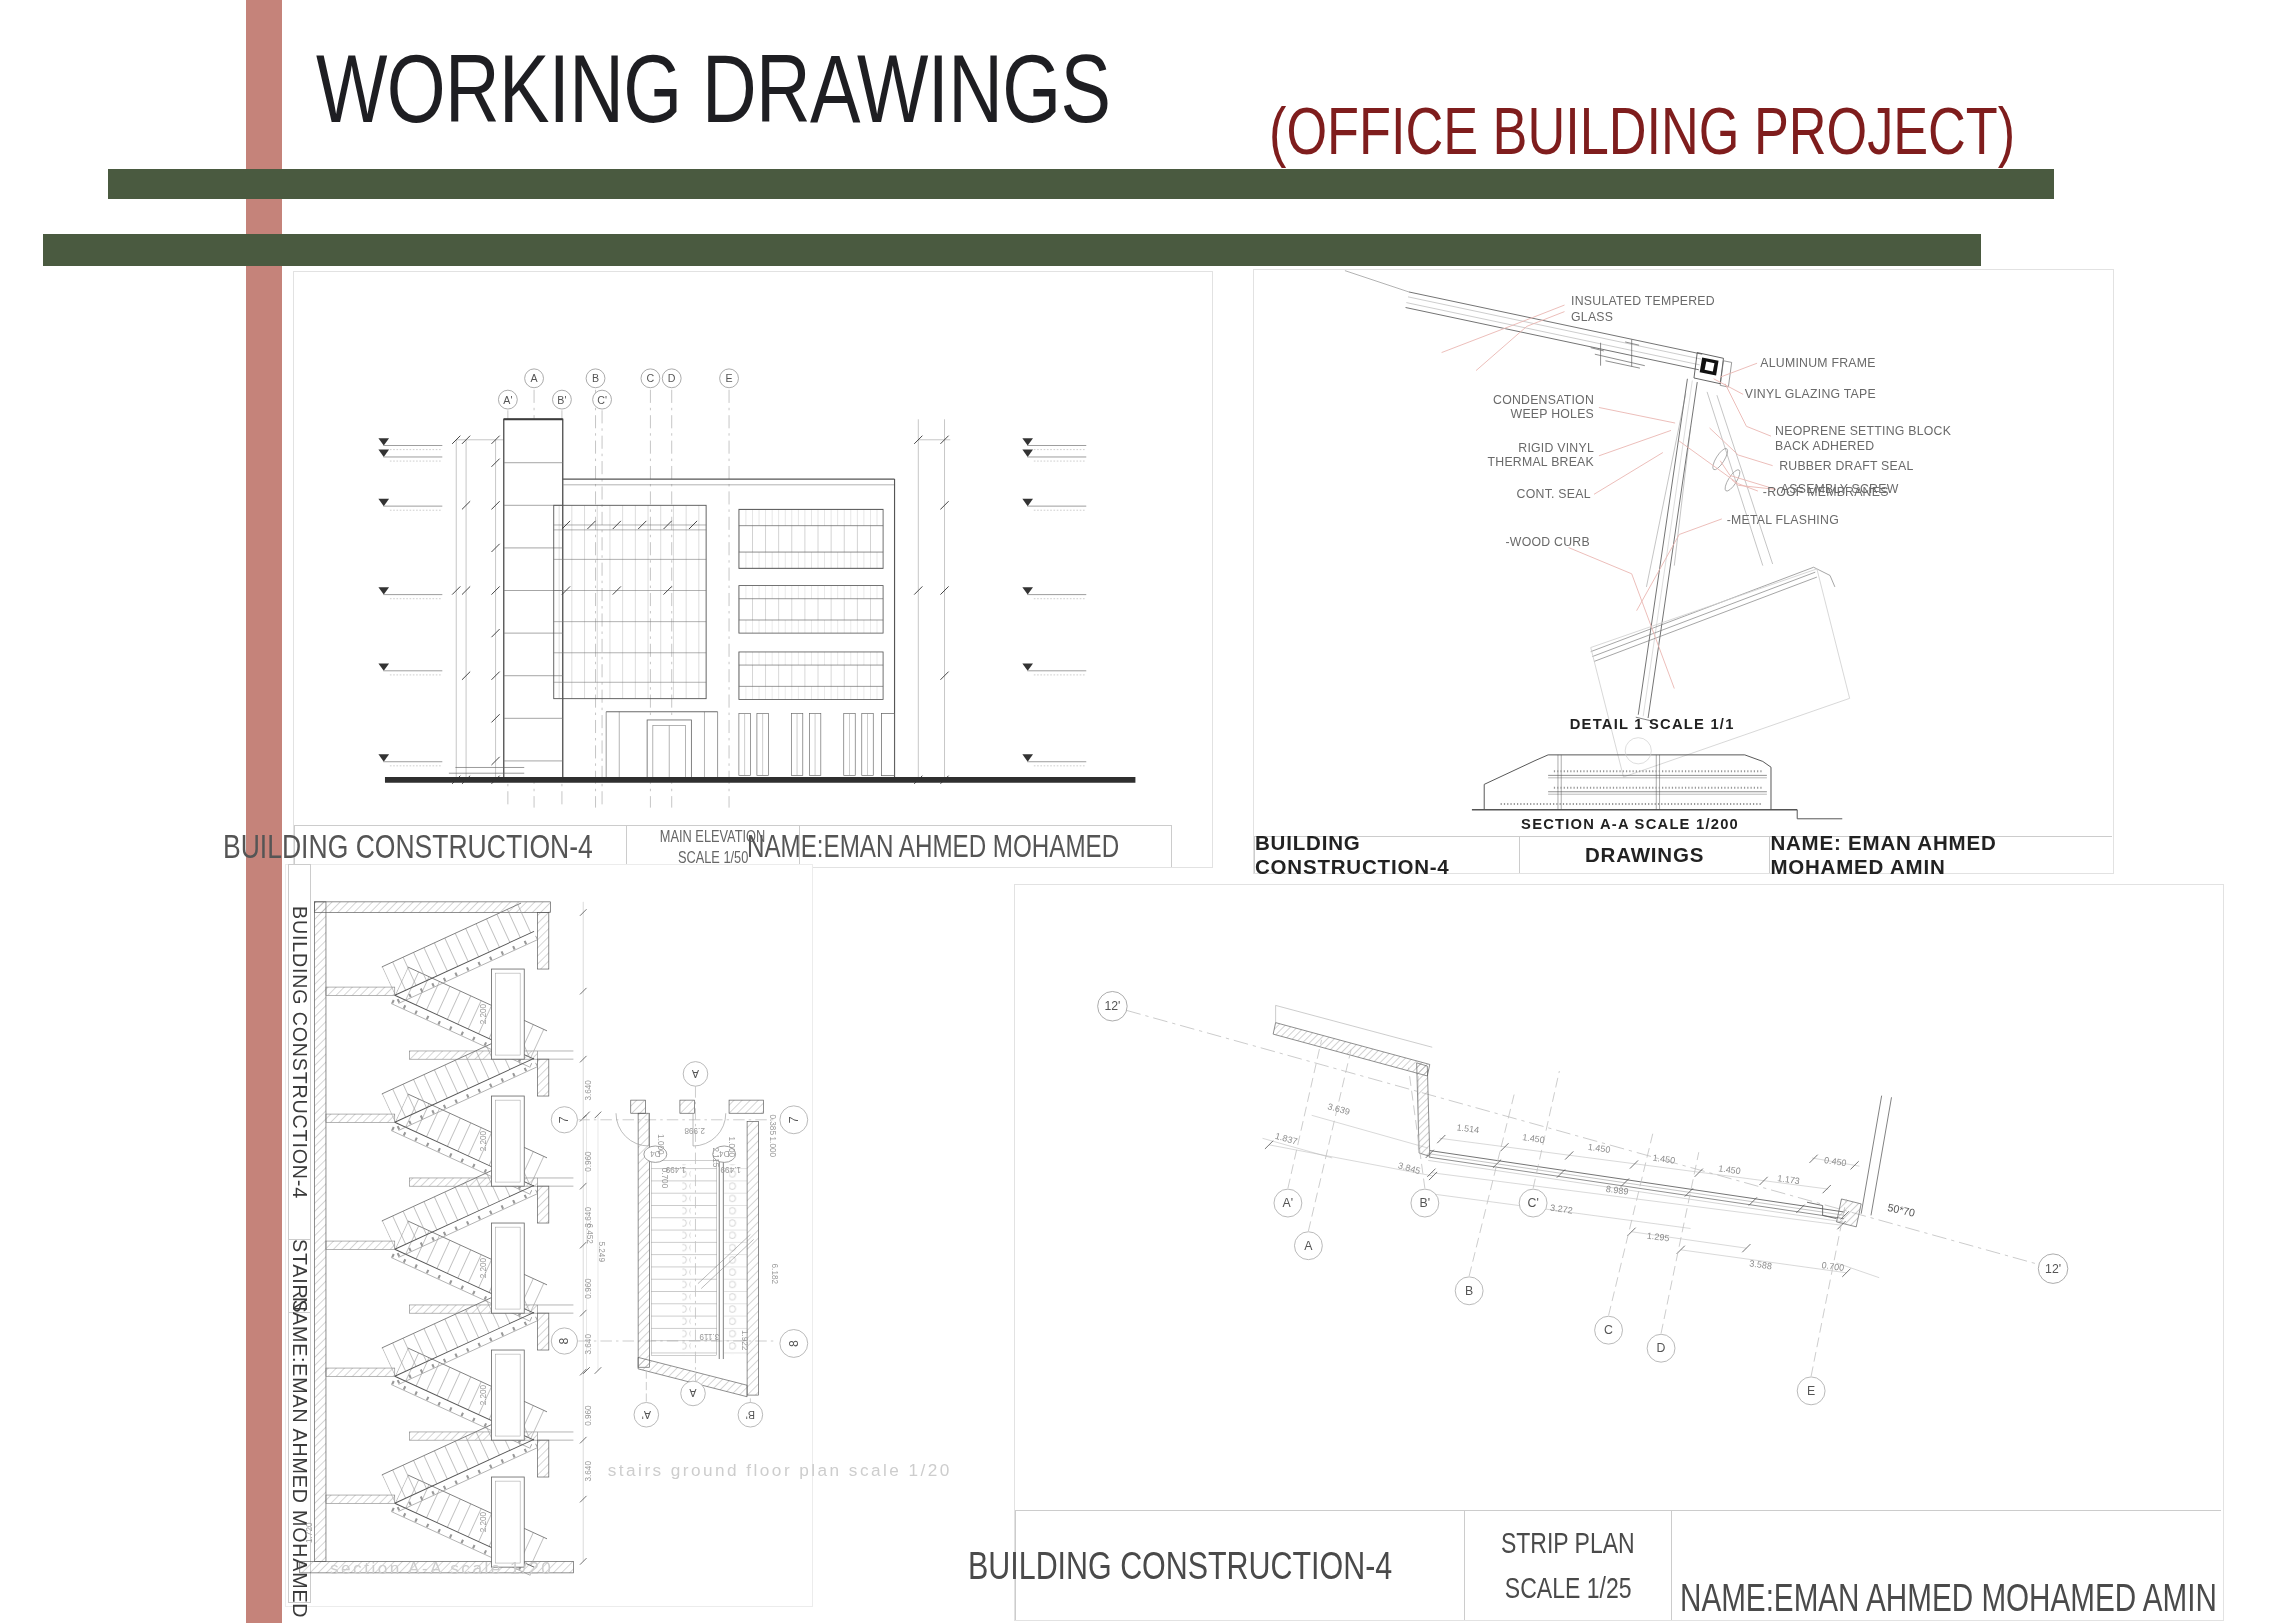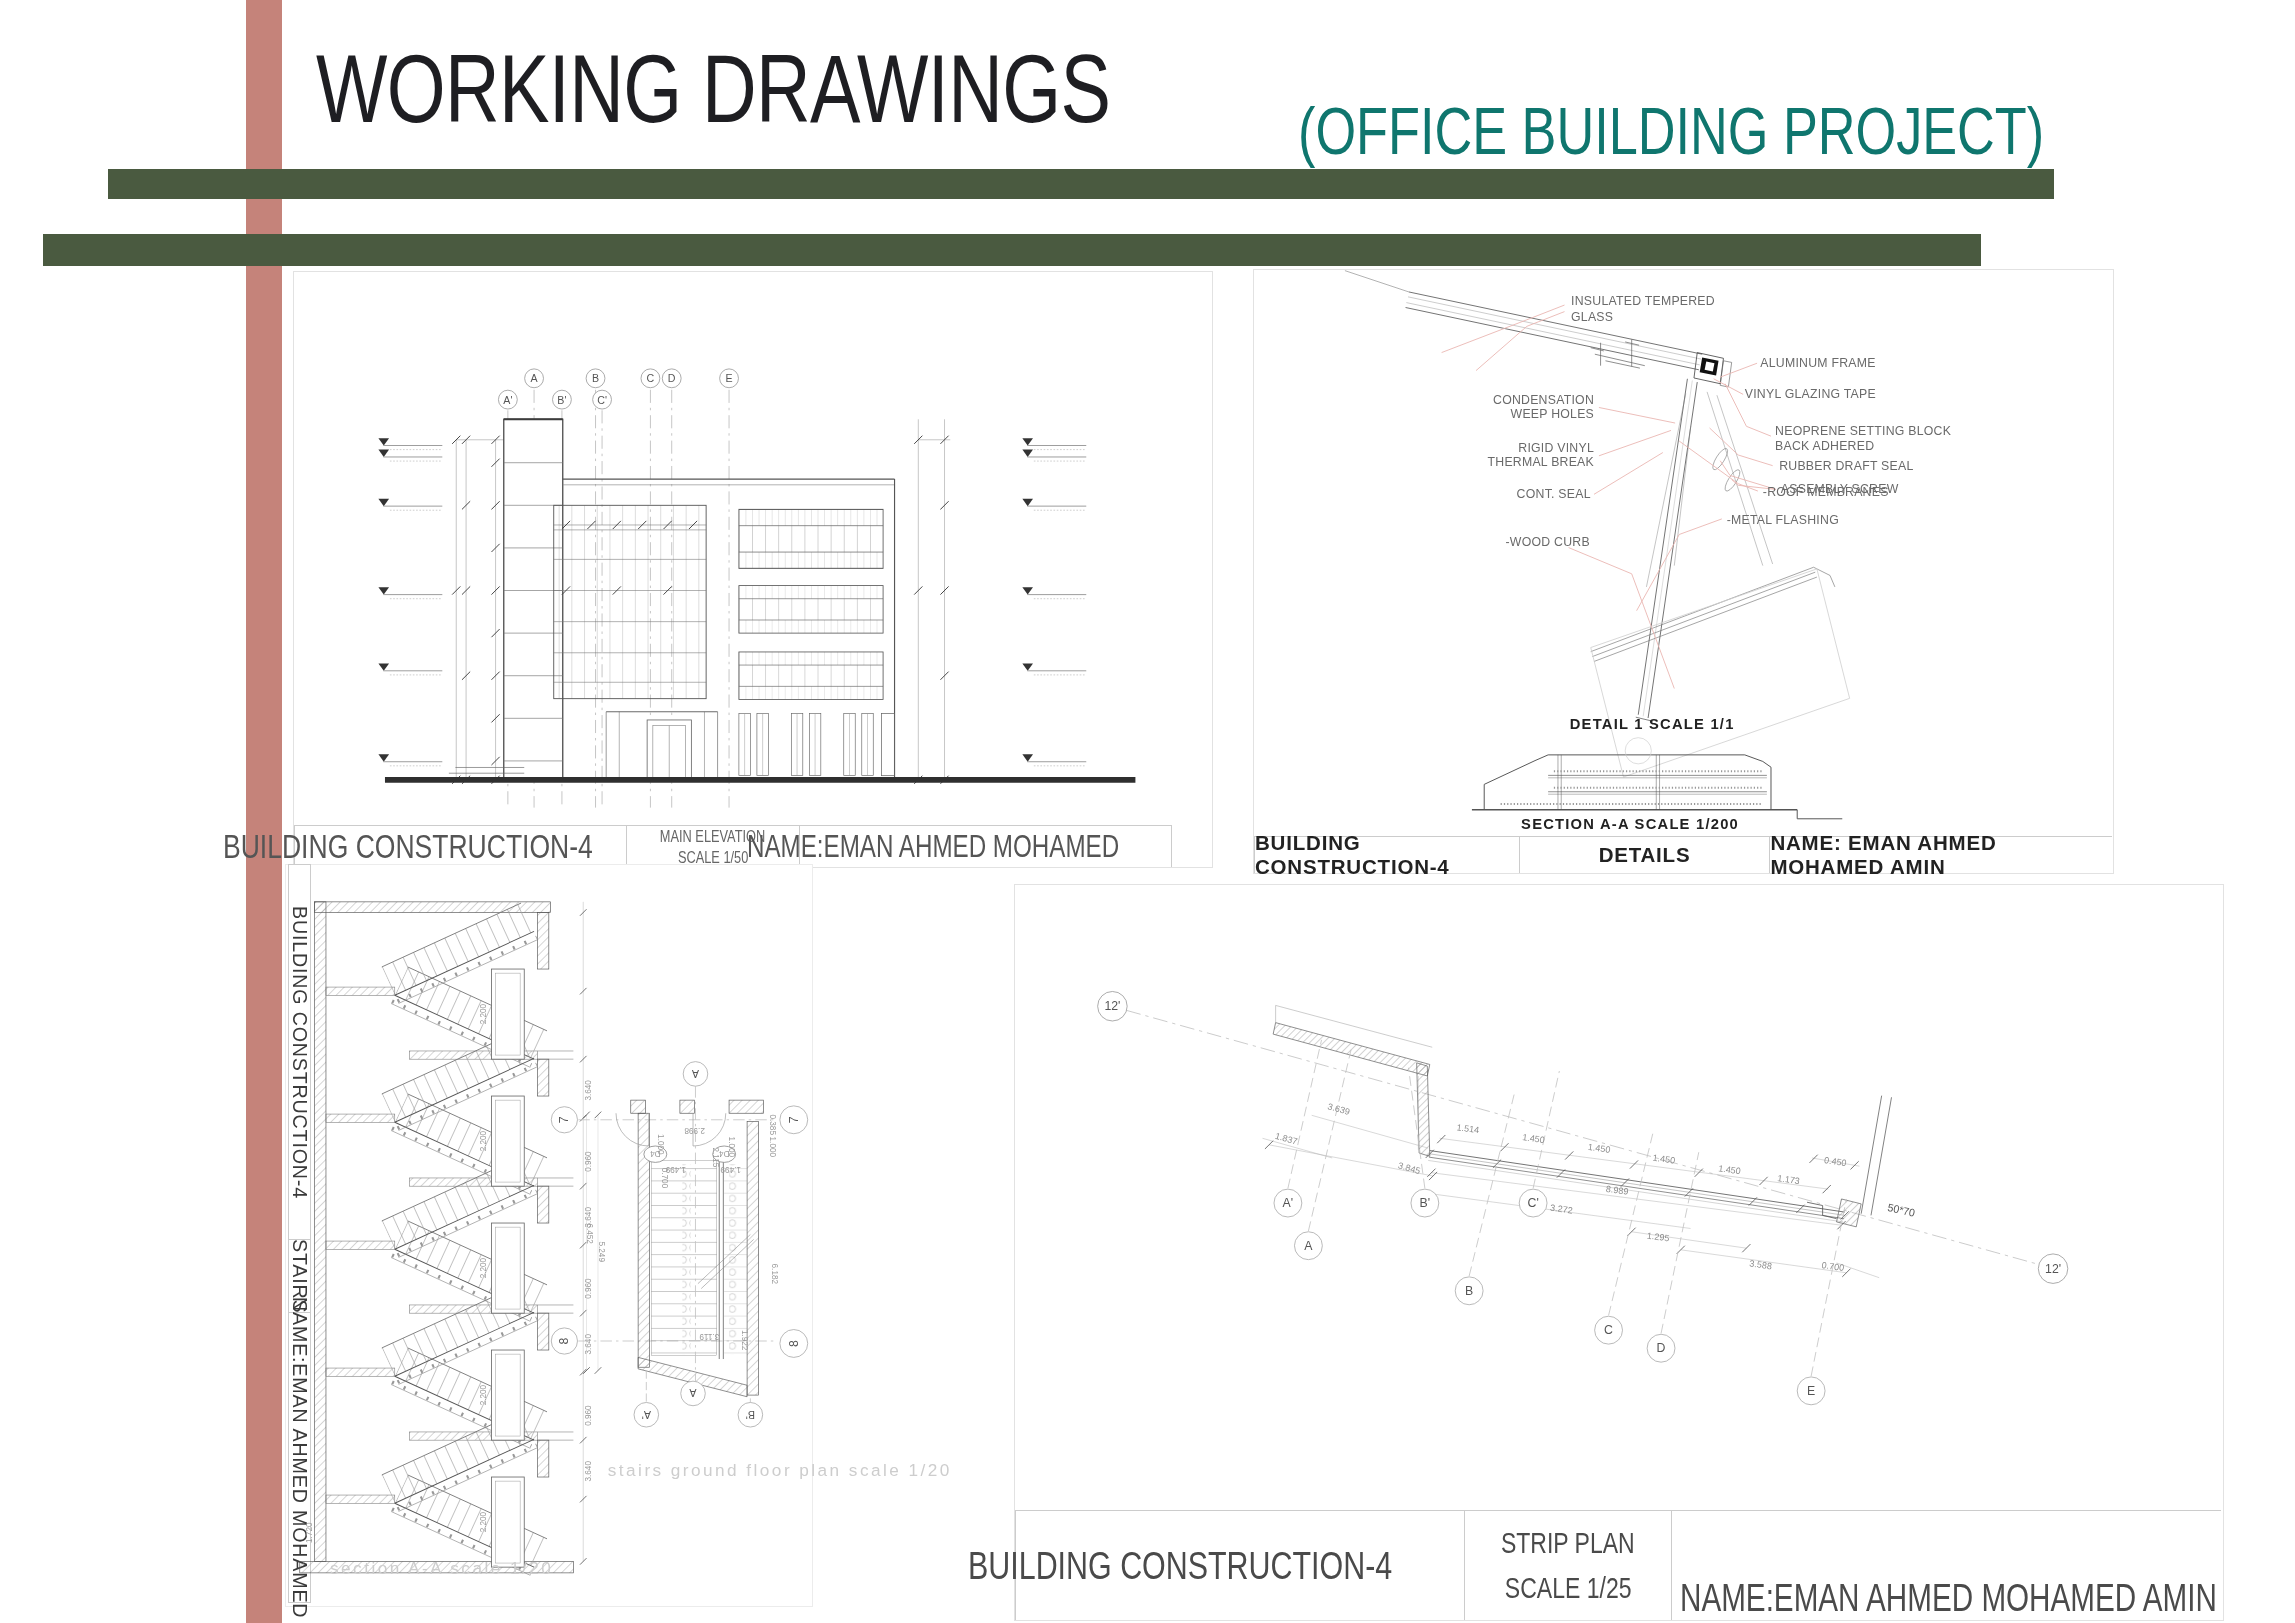--- a/index.html
+++ b/index.html
@@ -6,21 +6,21 @@
   .sheet{position:relative;width:2295px;height:1623px;background:#fff;overflow:hidden;
          font-family:"Liberation Sans",sans-serif;}
   .abs{position:absolute;}
   .stripe{left:246px;top:0;width:36px;height:1623px;background:#c5837a;}
   .bar{background:#4a5a40;}
   .bar1{left:108px;top:169px;width:1946px;height:30px;}
   .bar2{left:43px;top:234px;width:1938px;height:32px;}
   .cond{display:inline-block;transform:scaleX(.78);transform-origin:0 50%;white-space:nowrap;}
   .condc{display:inline-block;transform:scaleX(.78);transform-origin:50% 50%;white-space:nowrap;}
   .main-title{left:316px;top:33px;font-size:97px;color:#1e1e22;letter-spacing:-0.8px;}
-  .sub-title{left:1298px;top:92px;font-size:67px;color:#0f766e;text-align:right;}
+  .sub-title{left:1269px;top:92px;font-size:67px;color:#7f1d1d;text-align:right;}
   .panel{border:0.8px solid #e2e2e2;background:#fff;}
   .tbar{position:absolute;left:0;bottom:0;display:flex;align-items:stretch;border-top:0.8px solid #ccc;}
   .tcell{border-right:0.8px solid #ccc;display:flex;flex-direction:column;align-items:center;justify-content:center;}
   .tcell:first-child{border-left:0.8px solid #ccc;}
   .elev-course{font-size:34px;color:#555;}
   .elev-mid{font-size:16.4px;color:#666;line-height:1.25;text-align:center;}
   .elev-name{font-size:31px;color:#555;}
   .det-cell{font-family:"Liberation Sans",sans-serif;font-variant:small-caps;font-weight:bold;
             font-size:20.5px;color:#222;letter-spacing:0.8px;}
   .strip-course{font-size:39px;color:#4a4a4a;}
@@ -258,21 +258,21 @@
 
     <line x1="470" y1="951" x2="1386" y2="951" stroke="#2f2f2f" stroke-width="7"></line>
   </svg>
 
   <div class="abs panel" style="left:1253px;top:269px;width:859px;height:603px;">
     <div class="tbar" style="height:36px;width:858px;">
       <div class="tcell" style="width:264px;">
         <span class="det-cell">BUILDING CONSTRUCTION-4</span>
         </div>
       <div class="tcell" style="width:250px;">
-        <span class="det-cell">DETAILS</span>
+        <span class="det-cell">DRAWINGS</span>
         </div>
       <div class="tcell" style="width:342px;border-right:none;align-items:flex-end;">
         <span class="det-cell">NAME: EMAN AHMED MOHAMED AMIN</span>
         </div>
     </div>
   </div>
 
   <svg style="left:1253px;top:269px;" width="859" height="567" viewBox="1528 328 1048 692">
 
     <g stroke="#555">

